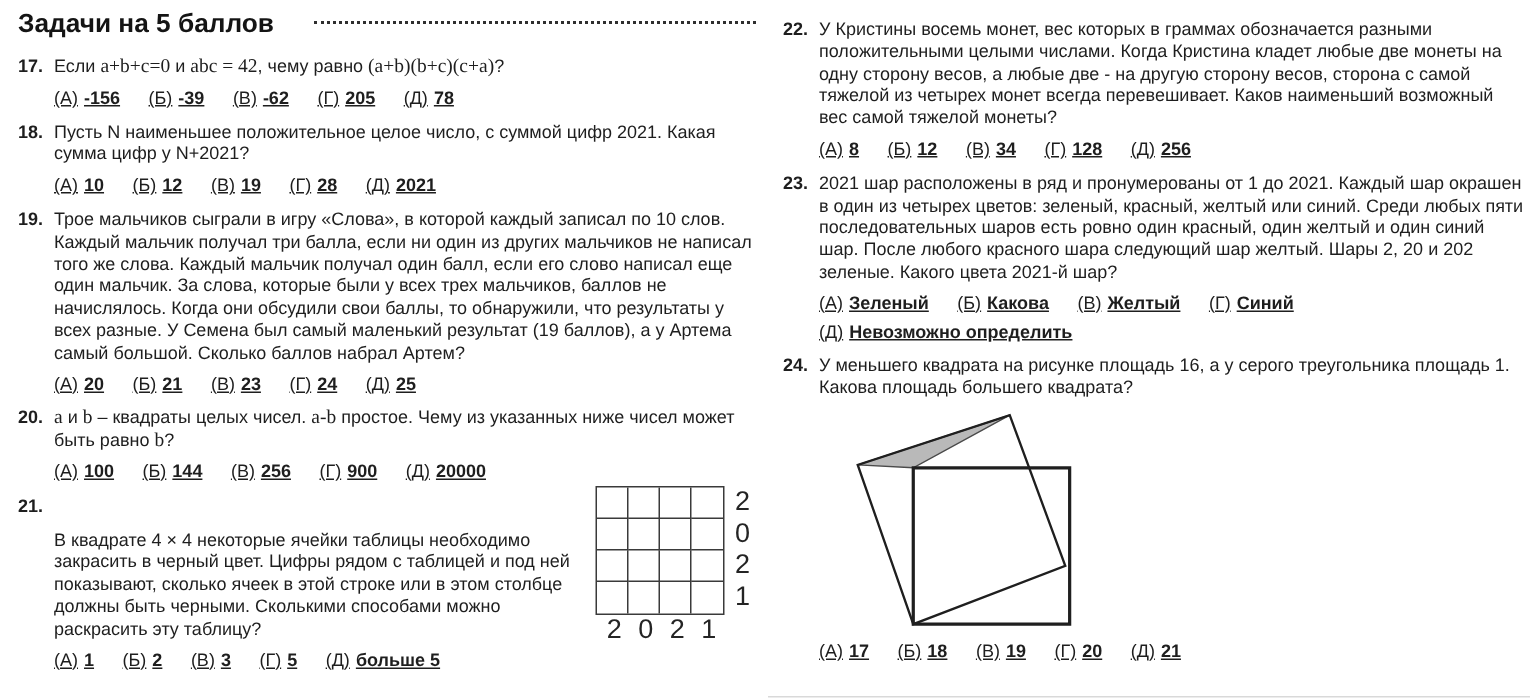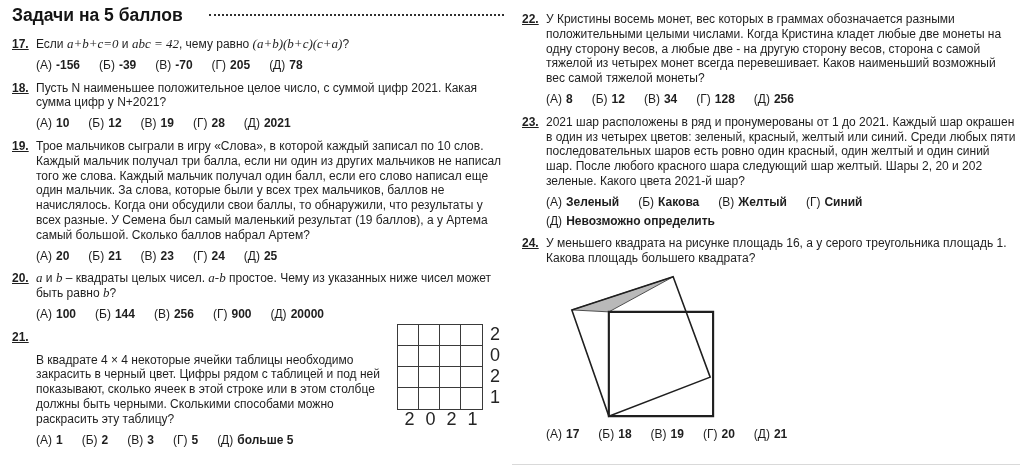--- a/index.html
+++ b/index.html
@@ -9,27 +9,27 @@
   }
   .col{position:absolute;top:0;}
   .col-left{left:12px;width:494px;}
   .col-right{left:522px;width:494px;top:12px;}
 
   .header-row{display:flex;align-items:flex-start;margin:5px 0 11px 0;gap:16px;}
   .section-title{font-size:17.5px;font-weight:bold;color:#141414;margin:0;white-space:nowrap;}
   .dots{flex:1;height:0;border-top:2.6px dotted #2e2e2e;margin:9px 2px 0 10px;}
 
   .problem{display:flex;margin-bottom:8px;font-size:12px;line-height:14.8px;}
-  .num{flex:none;width:24px;font-weight:bold;text-decoration:underline;}
+  .num{flex:none;width:24px;font-weight:bold;}
   .pbody{flex:1;min-width:0;}
   .ptext{margin:0;}
-  .mi{font-family:"Liberation Serif",serif;font-style:italic;font-size:13px;}
+  .mi{font-family:"Liberation Serif",serif;font-size:13px;}
 
   .opts{display:flex;flex-wrap:wrap;column-gap:19px;row-gap:4px;margin-top:6px;}
-  .opt{white-space:nowrap;}
+  .opt{white-space:nowrap;text-decoration:underline;}
   .ol{margin-right:4px;}
   .ov{font-weight:bold;}
 
   
   .wrap21{display:flex;align-items:flex-end;}
   .p21-text{width:350px;flex:none;}
   .grid-fig{margin-left:11px;margin-top:-6px;}
   .gf-top{display:flex;align-items:flex-start;}
   .grid{display:grid;grid-template-columns:repeat(4,21px);grid-auto-rows:21px;border:1.6px solid #3a3a3a;background:#fff;}
   .cell{border-right:1.1px solid #3a3a3a;border-bottom:1.1px solid #3a3a3a;}
@@ -57,21 +57,21 @@
       <div class="dots"></div>
     </div>
 
     <div class="problem">
       <span class="num">17.</span>
       <div class="pbody">
         <p class="ptext"><span>Если </span><span class="mi">a+b+c=0</span><span> и </span><span class="mi">abc = 42</span><span>, чему равно </span><span class="mi">(a+b)(b+c)(c+a)</span><span>?</span></p>
         <div class="opts">
             <span class="opt"><span class="ol">(А)</span><span class="ov">-156</span></span>
             <span class="opt"><span class="ol">(Б)</span><span class="ov">-39</span></span>
-            <span class="opt"><span class="ol">(В)</span><span class="ov">-70</span></span>
+            <span class="opt"><span class="ol">(В)</span><span class="ov">-62</span></span>
             <span class="opt"><span class="ol">(Г)</span><span class="ov">205</span></span>
             <span class="opt"><span class="ol">(Д)</span><span class="ov">78</span></span>
           </div>
       </div>
     </div>
 
     <div class="problem">
       <span class="num">18.</span>
       <div class="pbody">
         <p class="ptext"><span>Пусть N наименьшее положительное целое число, с суммой цифр 2021. Какая сумма цифр у N+2021?</span></p>

